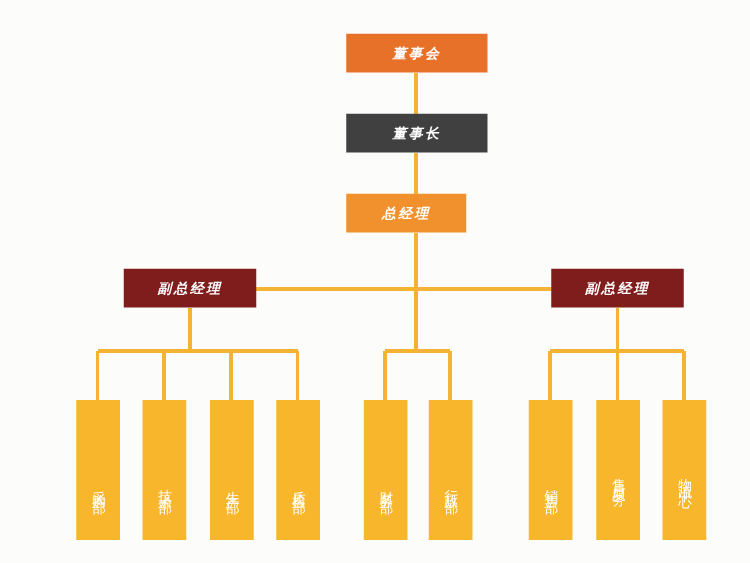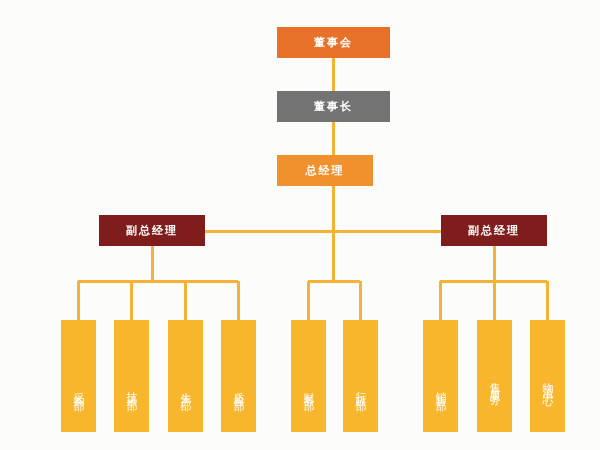--- a/index.html
+++ b/index.html
@@ -32,38 +32,39 @@
     display: flex;
     align-items: center;
     justify-content: center;
     color: #ffffff;
     letter-spacing: 2px;
     z-index: 2;
   }
   .node.exec {
     font-size: 11px;
     font-weight: 700;
+    font-style: italic;
   }
   .node.dept {
     font-size: 11px;
     font-weight: 400;
     letter-spacing: 1px;
     align-items: center;
     justify-content: center;
     padding-top: 26px;
   }
   .node.dept .label {
     writing-mode: vertical-rl;
     text-orientation: upright;
     letter-spacing: 4px;
     line-height: 1;
     display: block;
   }
   .lvl-board   { background: #e8712a; }
-  .lvl-chair   { background: #737373; text-align: center; }
+  .lvl-chair   { background: #404040; text-align: center; }
   .lvl-gm      { background: #f0912d; }
   .lvl-deputy  { background: #7f1d1d; }
   .lvl-dept    { background: #f8b62d; }
 </style>
 </head>
 <body>
 
 <div id="chart-root">
 
   <svg id="connector-layer" viewBox="0 0 600 450" width="600" height="450" xmlns="http://www.w3.org/2000/svg">

